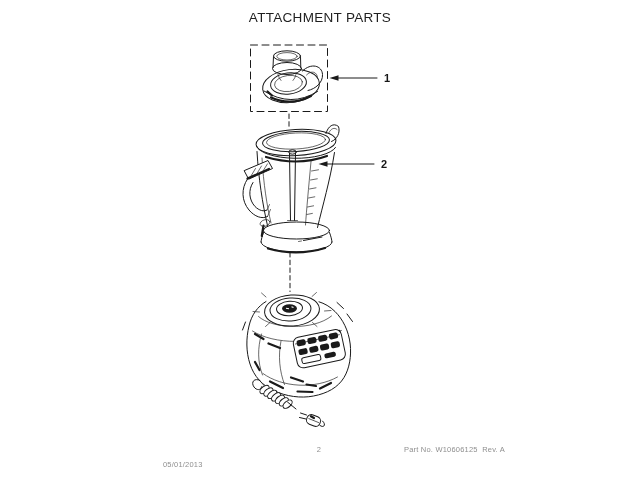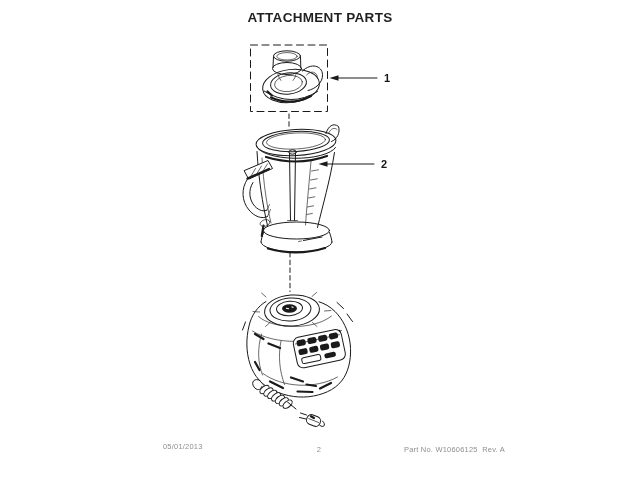--- a/index.html
+++ b/index.html
@@ -2,34 +2,34 @@
 <html><head>
 <meta charset="utf-8">
 <style>
   html,body { margin:0; padding:0; background:#ffffff; }
   .page {
     position:relative; width:640px; height:480px; background:#ffffff;
     overflow:hidden; font-family:"Liberation Sans", sans-serif;
   }
   .title {
     position:absolute; top:10px; left:0; width:640px; text-align:center;
-    font-size:13.5px; font-weight:700; letter-spacing:0.3px; color:#1f1f1f;
+    font-size:13.5px; font-weight:400; letter-spacing:0.3px; color:#1f1f1f;
   }
   .diagram-svg { position:absolute; left:0; top:0; }
   .callout {
     position:absolute; width:14px; text-align:center;
     font-size:11px; font-weight:700; color:#161616;
   }
   .callout-1 { left:380px; top:72px; }
   .callout-2 { left:377px; top:158px; }
   .footer span {
     position:absolute; font-size:7.5px; color:#8f8f8f;
     letter-spacing:0.2px; white-space:pre;
   }
-  .footer-date { left:163px; top:442px; }
+  .footer-date { left:163px; top:460px; }
   .footer-page { left:313px; top:445px; width:12px; text-align:center; }
   .footer-part { left:404px; top:445px; }
   
   .ln  { fill:none; stroke:#1a1a1a; stroke-width:1; stroke-linecap:round; stroke-linejoin:round; }
   .thin{ fill:none; stroke:#2a2a2a; stroke-width:0.7; stroke-linecap:round; }
   .ln2 { fill:none; stroke:#1a1a1a; stroke-width:2.2; stroke-linecap:round; }
   .fillwhite { fill:#ffffff; }
   .dark { fill:#1a1a1a; stroke:none; }
 </style>
 </head>

